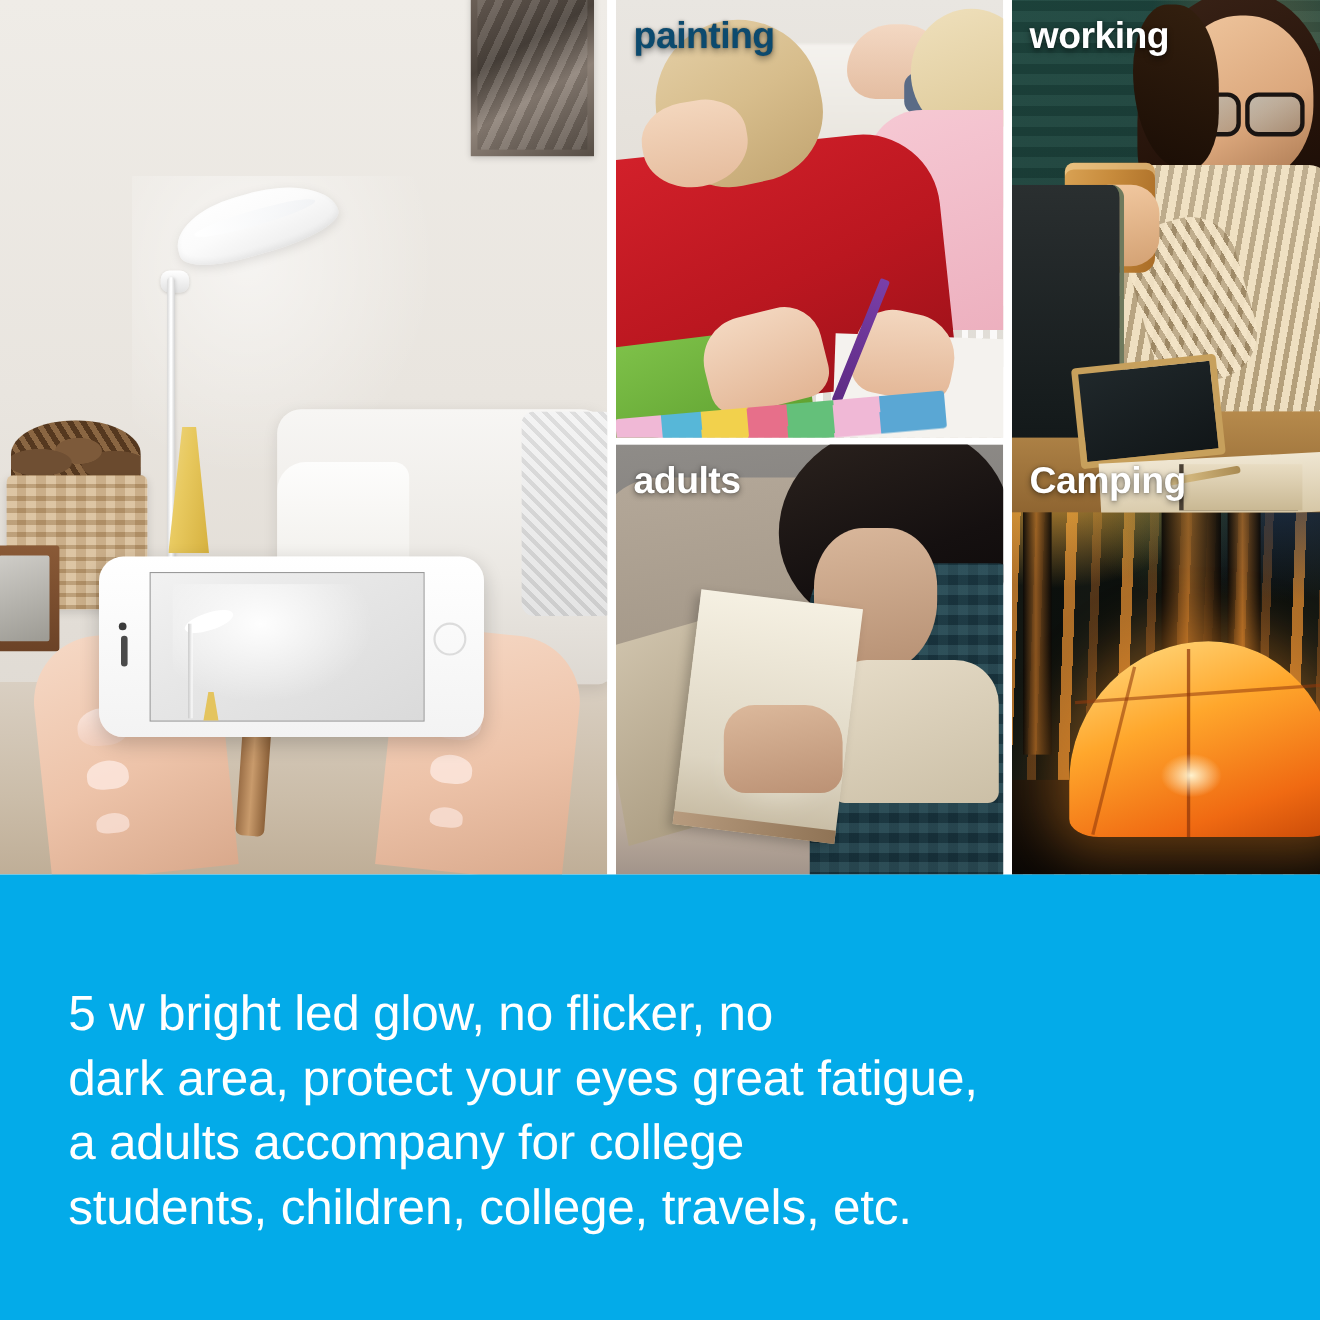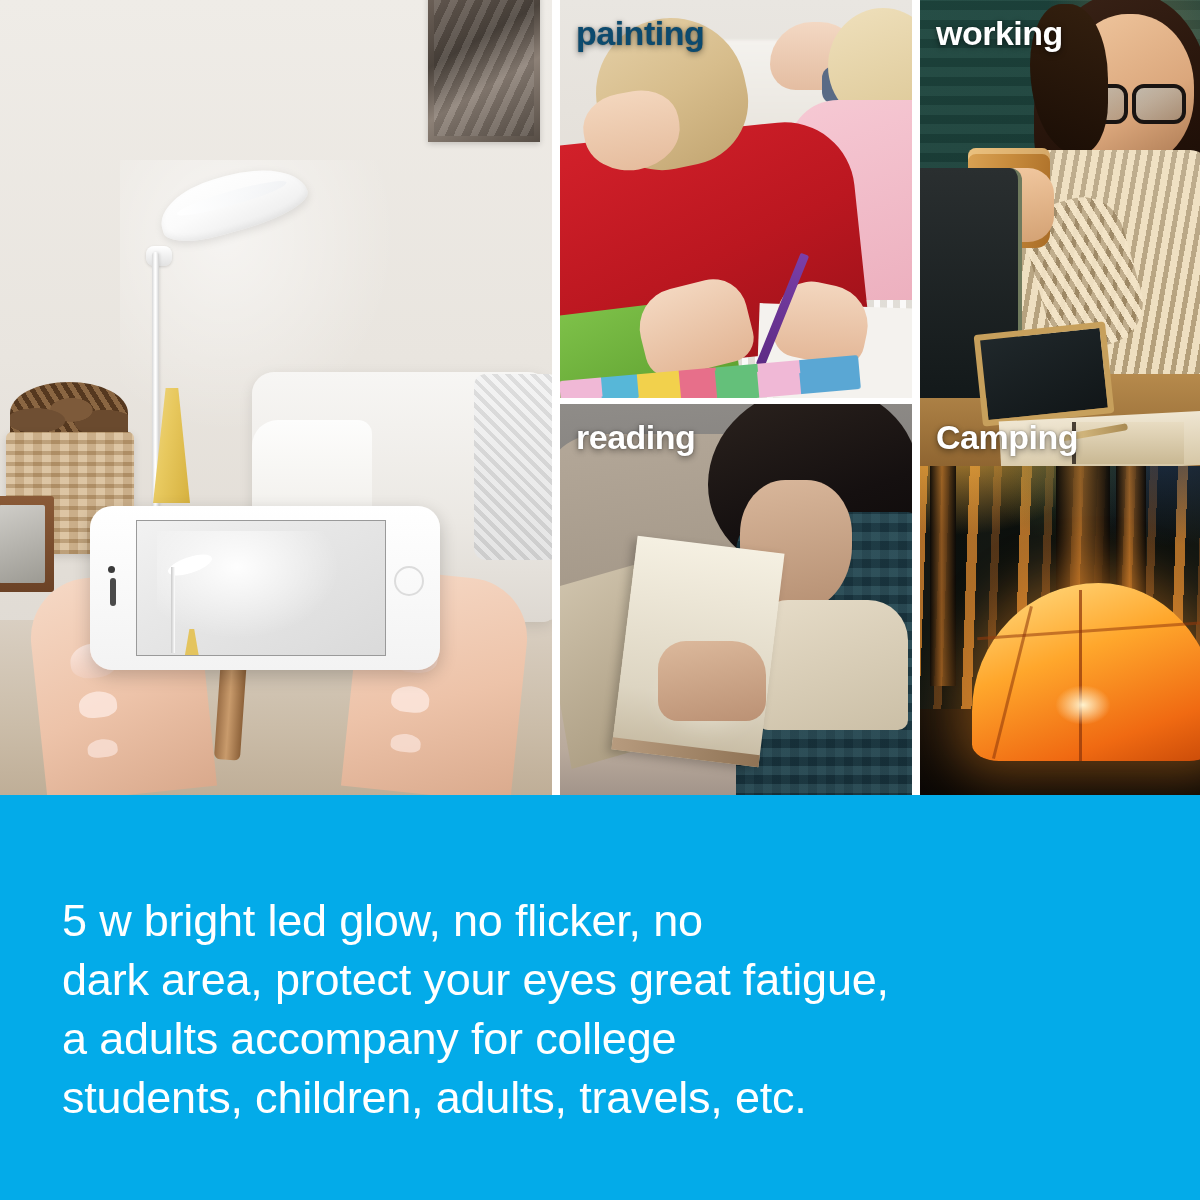--- a/index.html
+++ b/index.html
@@ -573,21 +573,21 @@
         <div class="read-pillow"></div>
         <div class="read-bed"></div>
         <div class="r-hair"></div>
         <div class="r-shirt"></div>
         <div class="r-face"></div>
         <div class="r-sleeve"></div>
         <div class="r-book-left"></div>
         <div class="r-book-right"></div>
         <div class="r-hand"></div>
         <div class="r-light"></div>
-        <div class="cell-label" style="color: rgb(255, 255, 255);">reading</div>
+        <div class="cell-label" style="color: rgb(255, 255, 255);">adults</div>
       </div>
 
       <div class="cell cell-camping">
         <div class="camp-bg"></div>
         <div class="camp-trees"></div>
         <div class="camp-canopy"></div>
         <div class="camp-trunk t3"></div>
         <div class="camp-trunk t1"></div>
         <div class="camp-trunk t2"></div>
         <div class="camp-ground"></div>
@@ -601,17 +601,17 @@
       </div>
 
     </div>
   </div>
 
   <div class="band" style="background: rgb(3, 171, 233);">
     <div class="band-text" style="color: rgb(255, 255, 255);">
       <span class="ln">5 w bright led glow, no flicker, no</span>
       <span class="ln">dark area, protect your eyes great fatigue,</span>
       <span class="ln">a adults accompany for college</span>
-      <span class="ln">students, children, adults, travels, etc.</span>
+      <span class="ln">students, children, college, travels, etc.</span>
     </div>
   </div>
 
 </div>
 
 </body></html>

